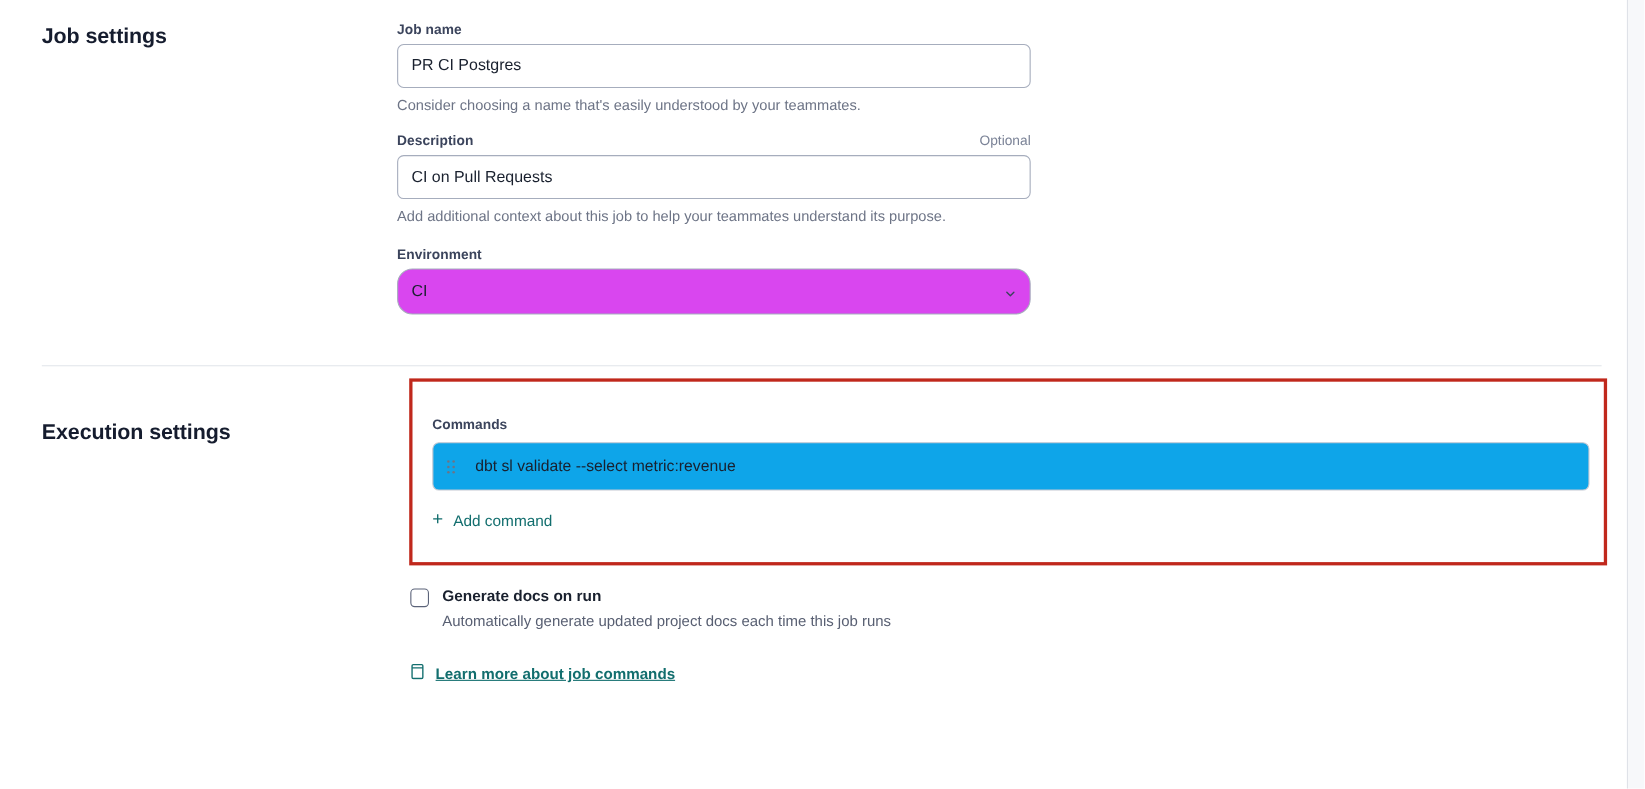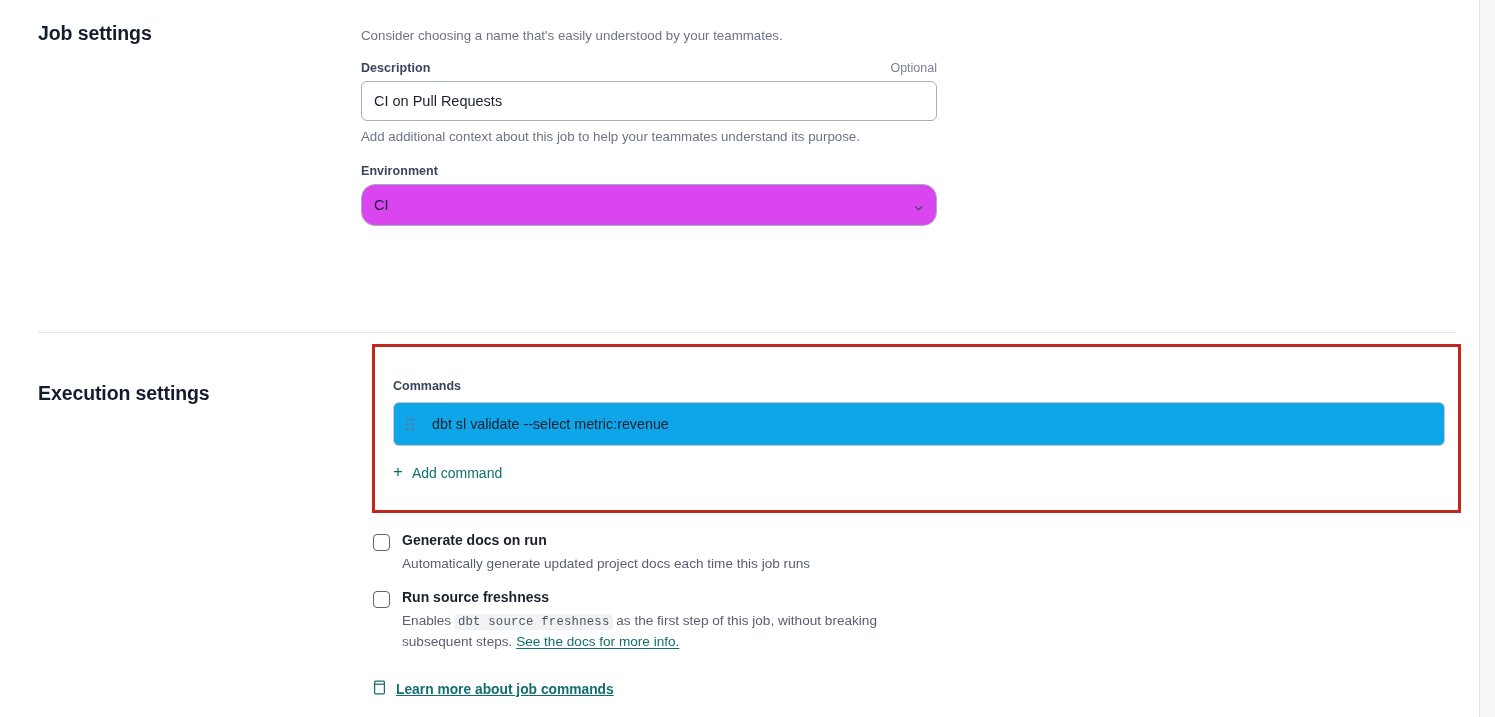--- a/index.html
+++ b/index.html
@@ -303,20 +303,24 @@
 
     <div class="section" id="job-settings">
 
       <div class="section-title-col">
         <div class="section-title">Job settings</div>
       </div>
 
       <div class="section-body">
 
         <div class="field">
+          <div class="field-label-row">
+            <span class="field-label">Job name</span>
+          </div>
+          <div class="text-input">PR CI Postgres</div>
           <div class="helper-text">Consider choosing a name that's easily understood by your teammates.</div>
         </div>
 
         <div class="field">
           <div class="field-label-row">
             <span class="field-label">Description</span>
             <span class="field-optional">Optional</span>
           </div>
           <div class="text-input">CI on Pull Requests</div>
           <div class="helper-text">Add additional context about this job to help your teammates understand its purpose.</div>
@@ -377,27 +381,20 @@
         <div class="options">
 
           <div class="option-row">
             <div class="checkbox"></div>
             <div class="option-text">
               <div class="option-title">Generate docs on run</div>
               <div class="option-desc">Automatically generate updated project docs each time this job runs</div>
             </div>
           </div>
 
-          <div class="option-row">
-            <div class="checkbox"></div>
-            <div class="option-text">
-              <div class="option-title">Run source freshness</div>
-              <div class="option-desc"><span>Enables </span><code class="inline">dbt source freshness</code><span> as the first step of this job, without breaking subsequent steps. </span><a class="doc-link" href="#">See the docs for more info.</a></div>
-            </div>
-          </div>
 
           <div class="learn-more">
             <span>
               <svg width="13" height="15" viewBox="0 0 13 15" fill="none" stroke="#126e6e" stroke-width="1.25" stroke-linejoin="round">
                 <rect x="1.6" y="1.2" width="9.8" height="12.6" rx="1.1"></rect>
                 <line x1="1.6" y1="4.2" x2="11.4" y2="4.2"></line>
               </svg>
             </span>
             <span>Learn more about job commands</span>
           </div>

